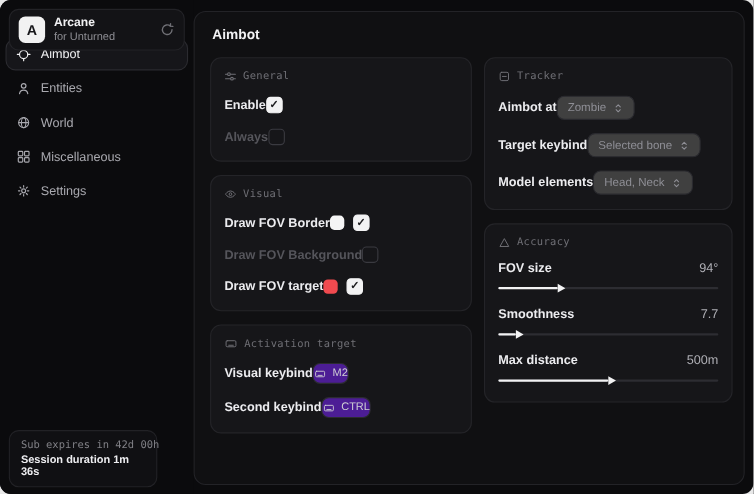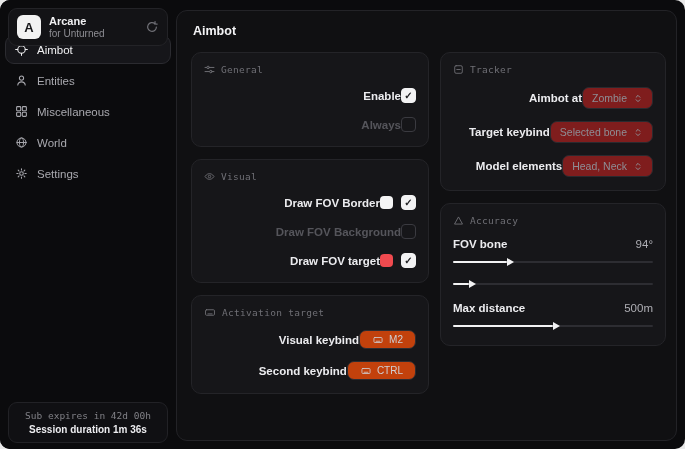--- a/index.html
+++ b/index.html
@@ -15,47 +15,47 @@
   .app-name{font-size:11px;font-weight:bold;color:#f1f1f3;line-height:13px;}
   .app-sub{font-size:10px;color:#8d8d93;line-height:12px;text-align:center;}
   .side-head .spacer{flex:1;}
   .icon-btn{color:#6f6f75;display:flex;align-items:center;cursor:pointer;}
   .category{margin:18px 0 6px 14px;font-size:10px;color:#66666c;}
   .nav{padding:0 5px;}
   .nav-item{display:flex;align-items:center;gap:9px;height:27px;padding:0 9px;border-radius:9px;
             color:#a9a9af;font-size:11.5px;margin-bottom:2px;cursor:pointer;border:1px solid transparent;}
   .nav-item.active{background:#16161a;border-color:#2b2b30;color:#f0f0f2;}
   .nav-item svg{flex:0 0 auto;}
-  .side-foot{position:absolute;left:8px;bottom:6px;width:160px;background:#101013;border:1px solid #222226;
-             border-radius:9px;padding:7px 10px;box-sizing:border-box;text-align:center;}
+  .side-foot{position:absolute;left:8px;bottom:6px;width:135px;background:#101013;border:1px solid #222226;
+             border-radius:9px;padding:7px 10px;box-sizing:border-box;}
   .foot-line1{font-family:"DejaVu Sans Mono",monospace;font-size:9.5px;color:#808086;margin-bottom:3px;white-space:nowrap;}
   .foot-line2{font-size:10px;color:#ededf0;font-weight:bold;}
   
   .panel{position:absolute;left:176px;top:10px;right:8px;bottom:8px;background:#101012;
          border:1px solid #232327;border-radius:11px;padding:13px 10px 12px 14px;box-sizing:border-box;}
   .page-title{font-size:12.5px;font-weight:bold;color:#f3f3f5;margin:0 0 14px 2px;}
   .cols{display:flex;gap:11px;align-items:flex-start;}
   .col-left{width:238px;flex:0 0 auto;display:flex;flex-direction:column;gap:12px;}
   .col-right{flex:1;display:flex;flex-direction:column;gap:12px;}
   .card{background:#161619;border:1px solid #242428;border-radius:10px;padding:11px 12px;box-sizing:border-box;}
   .card-head{display:flex;align-items:center;gap:6px;font-family:"DejaVu Sans Mono",monospace;
              font-size:9.5px;color:#6f6f75;margin-bottom:12px;letter-spacing:.3px;text-align:right;}
-  .row{display:flex;align-items:center;justify-content:flex-end;margin-bottom:12px;min-height:17px;}
+  .row{display:flex;align-items:center;justify-content:flex-start;margin-bottom:12px;min-height:17px;}
   .row:last-child{margin-bottom:2px;}
   .row-label{font-size:11.5px;font-weight:bold;color:#ececef;}
   .row-label.dim{color:#55555b;}
   .controls{display:flex;align-items:center;gap:8px;}
   .checkbox{width:15px;height:15px;border-radius:4px;border:1.5px solid #3a3a40;box-sizing:border-box;
             display:flex;align-items:center;justify-content:center;cursor:pointer;}
   .checkbox.checked{background:#f2f2f3;border-color:#f2f2f3;}
   .checkbox.checked::after{content:"✓";font-size:10px;font-weight:bold;color:#1b1b1e;line-height:1;}
   .swatch{width:13px;height:13px;border-radius:4px;cursor:pointer;}
-  .key-btn{display:flex;align-items:center;gap:5px;background:#c2410c;border:1px solid #2c2c31;
-           border-radius:7px;padding:3px 12px;font-size:10px;color:#cfcfd4;cursor:pointer;}
-  .select-btn{display:flex;align-items:center;gap:6px;background:#7f1d1d;border:1px solid #2a2a2f;
+  .key-btn{display:flex;align-items:center;gap:5px;background:#4c1d95;border:1px solid #2c2c31;
+           border-radius:7px;padding:3px 0;font-size:10px;color:#cfcfd4;cursor:pointer;}
+  .select-btn{display:flex;align-items:center;gap:6px;background:#404040;border:1px solid #2a2a2f;
               border-radius:7px;padding:4px 9px;font-size:10.5px;color:#8e8e95;cursor:pointer;}
   
   .srow{margin-bottom:14px;}
   .srow:last-child{margin-bottom:4px;}
   .srow-top{display:flex;align-items:center;justify-content:space-between;margin-bottom:8px;}
   .srow-val{font-size:11.5px;color:#aeaeb4;}
   .slider{position:relative;height:8px;display:flex;align-items:center;cursor:pointer;}
   .slider-track{position:absolute;left:0;right:0;height:2px;background:#2d2d32;border-radius:2px;}
   .slider-fill{position:absolute;left:0;height:2px;background:#f2f2f3;border-radius:2px;}
   .slider-fill::after{content:"";position:absolute;right:-7px;top:-3px;width:0;height:0;
@@ -101,41 +101,41 @@
         <span>
           <svg width="13" height="13" viewBox="0 0 16 16" fill="none" stroke="currentColor" stroke-width="1.3" stroke-linecap="round">
             <circle cx="8" cy="5" r="2.6"></circle>
               <path d="M3.4 13.6c.4-2.6 2.2-3.9 4.6-3.9s4.2 1.3 4.6 3.9"></path>
           </svg>
         </span>
         <span>Entities</span>
       </div>
       <div class="nav-item">
         <span>
+          <svg width="13" height="13" viewBox="0 0 16 16" fill="none" stroke="currentColor" stroke-width="1.2" stroke-linecap="round">
+            <circle cx="8" cy="8" r="5.6"></circle>
+              <ellipse cx="8" cy="8" rx="2.5" ry="5.6"></ellipse>
+              <path d="M2.4 8h11.2"></path>
+          </svg>
+        </span>
+        <span>World</span>
+      </div>
+      <div class="nav-item">
+        <span>
           <svg width="13" height="13" viewBox="0 0 16 16" fill="none" stroke="currentColor" stroke-width="1.3" stroke-linejoin="round">
             <rect x="2" y="2" width="5" height="5" rx="1"></rect>
               <rect x="9" y="2" width="5" height="5" rx="1"></rect>
             <rect x="2" y="9" width="5" height="5" rx="1"></rect>
               <rect x="9" y="9" width="5" height="5" rx="1"></rect>
           </svg>
         </span>
         <span>Miscellaneous</span>
       </div>
       <div class="nav-item">
         <span>
-          <svg width="13" height="13" viewBox="0 0 16 16" fill="none" stroke="currentColor" stroke-width="1.2" stroke-linecap="round">
-            <circle cx="8" cy="8" r="5.6"></circle>
-              <ellipse cx="8" cy="8" rx="2.5" ry="5.6"></ellipse>
-              <path d="M2.4 8h11.2"></path>
-          </svg>
-        </span>
-        <span>World</span>
-      </div>
-      <div class="nav-item">
-        <span>
           <svg width="13" height="13" viewBox="0 0 16 16" fill="none" stroke="currentColor" stroke-width="1.3" stroke-linecap="round">
             <circle cx="8" cy="8" r="2.2"></circle>
             <path d="M8 2.2v1.6M8 12.2v1.6M2.2 8h1.6M12.2 8h1.6M3.9 3.9l1.1 1.1M11 11l1.1 1.1M12.1 3.9L11 5M5 11l-1.1 1.1"></path>
           </svg>
         </span>
         <span>Settings</span>
       </div>
     </div>
 
     <div class="side-foot">
@@ -293,30 +293,34 @@
             <span>
               <svg width="11" height="11" viewBox="0 0 16 16" fill="none" stroke="currentColor" stroke-width="1.3" stroke-linejoin="round">
                 <path d="M8 2.8l5.8 10.4H2.2z"></path>
               </svg>
             </span>
             <span>Accuracy</span>
           </div>
 
           <div class="srow">
             <div class="srow-top">
-              <span class="row-label">FOV bone</span>
+              <span class="row-label">FOV size</span>
               <span class="srow-val">94°</span>
             </div>
             <div class="slider">
               <div class="slider-track"></div>
               <div class="slider-fill" style="width: 27%;"></div>
             </div>
           </div>
 
           <div class="srow">
+            <div class="srow-top">
+              <span class="row-label">Smoothness</span>
+              <span class="srow-val">7.7</span>
+            </div>
             <div class="slider">
               <div class="slider-track"></div>
               <div class="slider-fill" style="width: 8%;"></div>
             </div>
           </div>
 
           <div class="srow">
             <div class="srow-top">
               <span class="row-label">Max distance</span>
               <span class="srow-val">500m</span>

